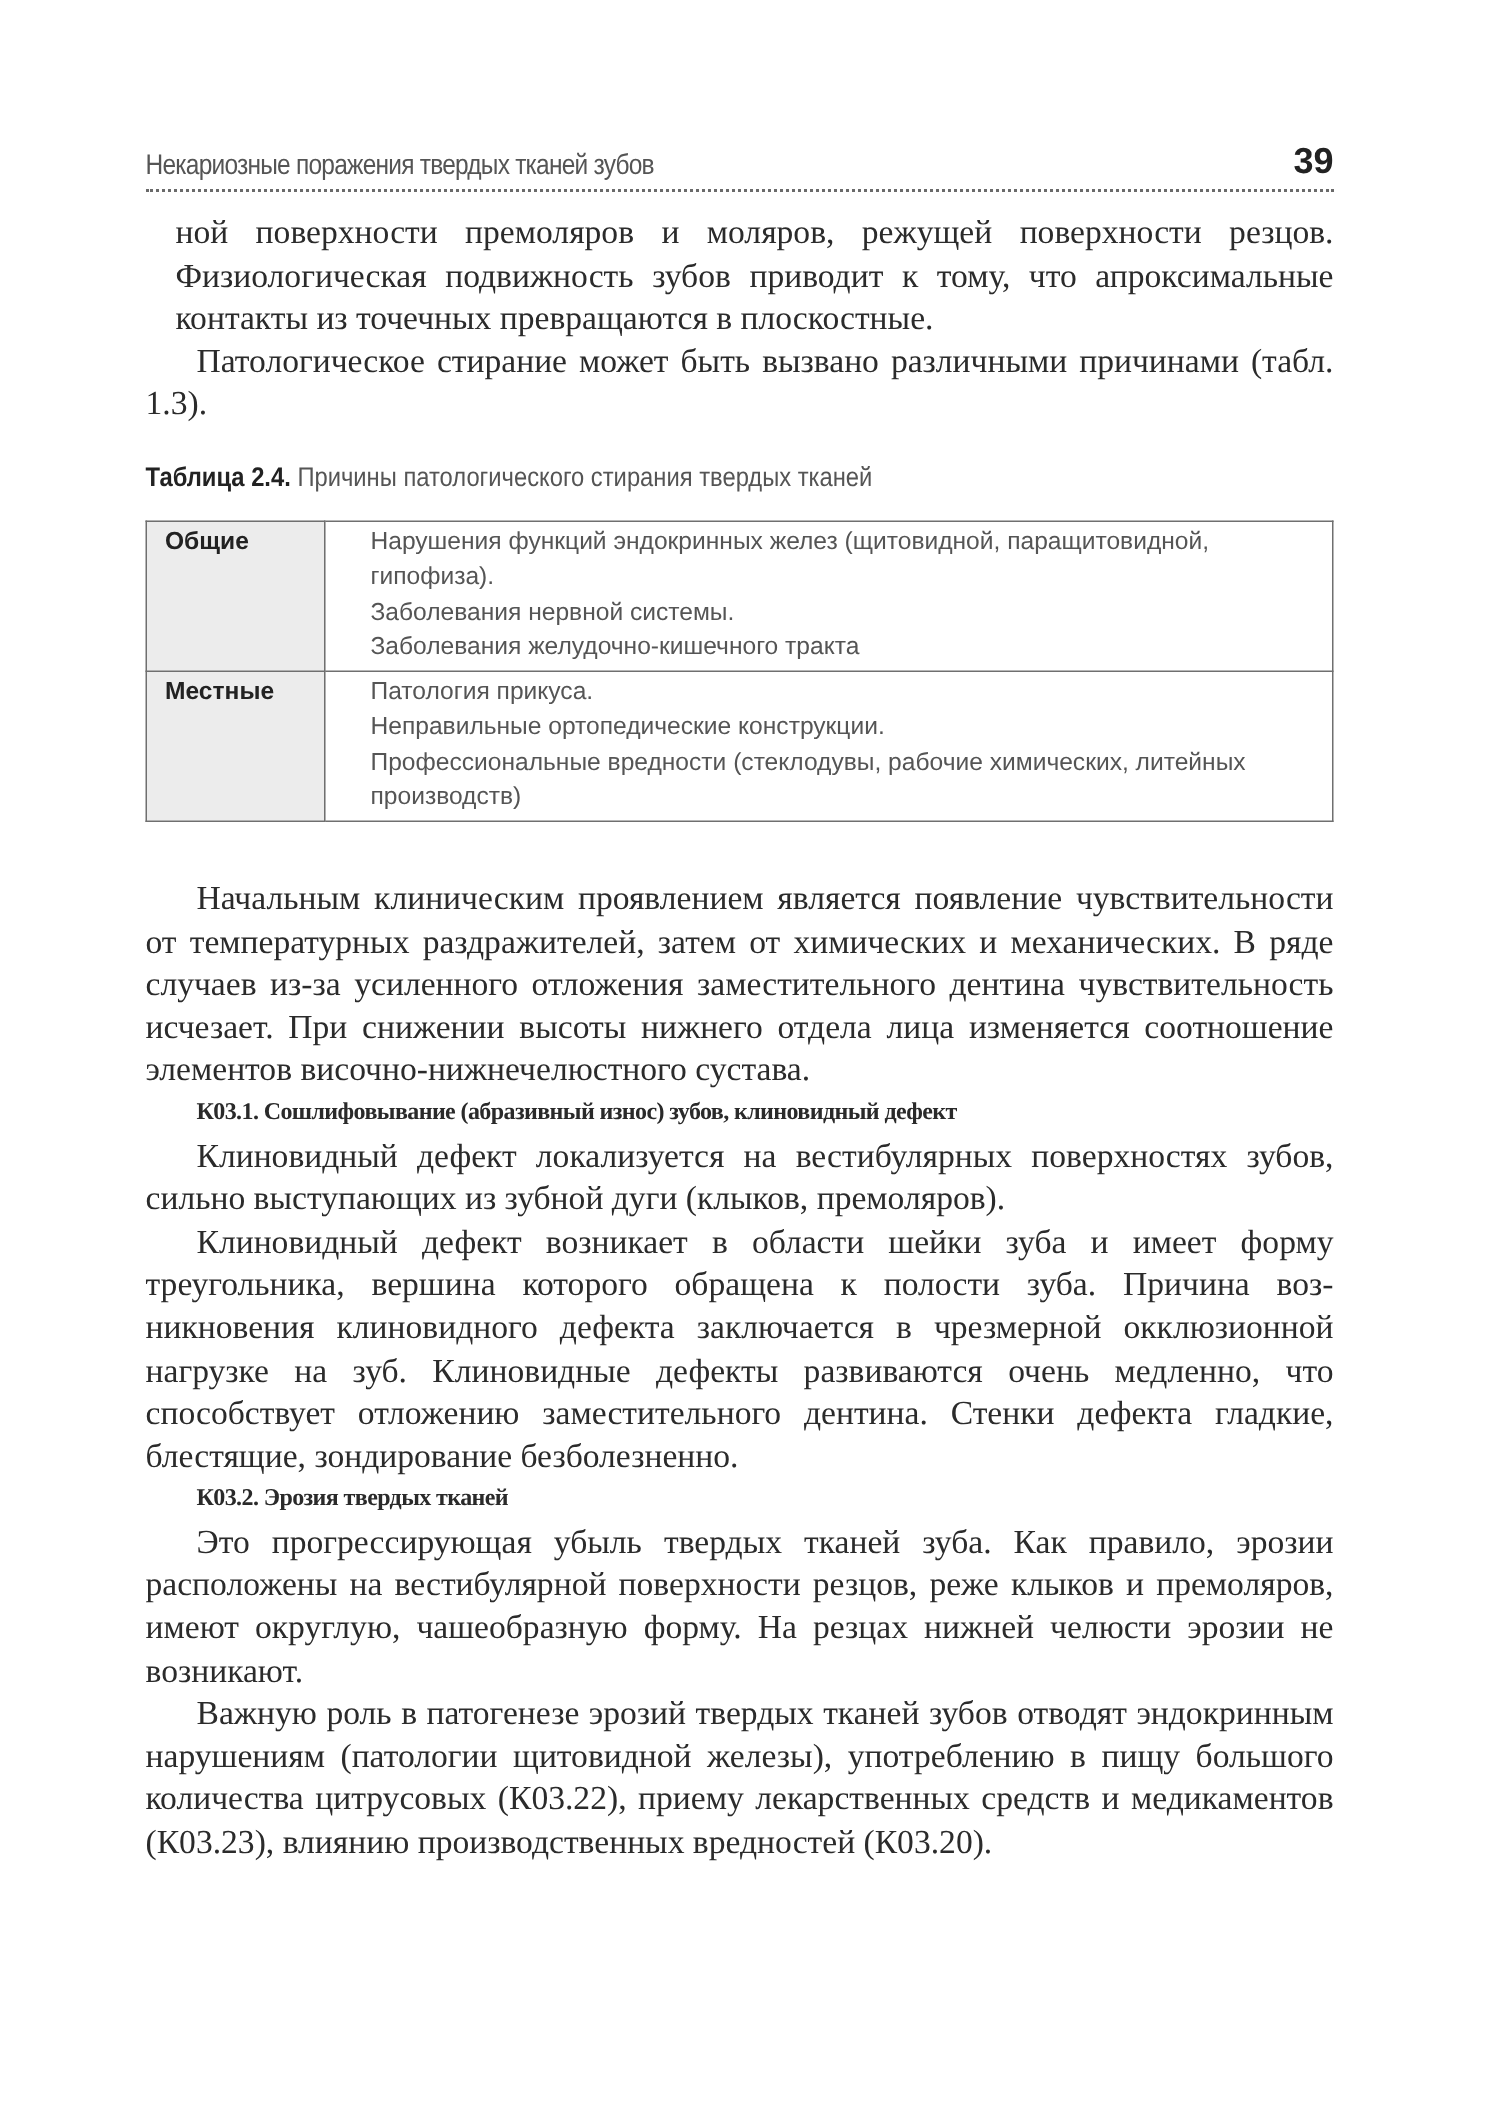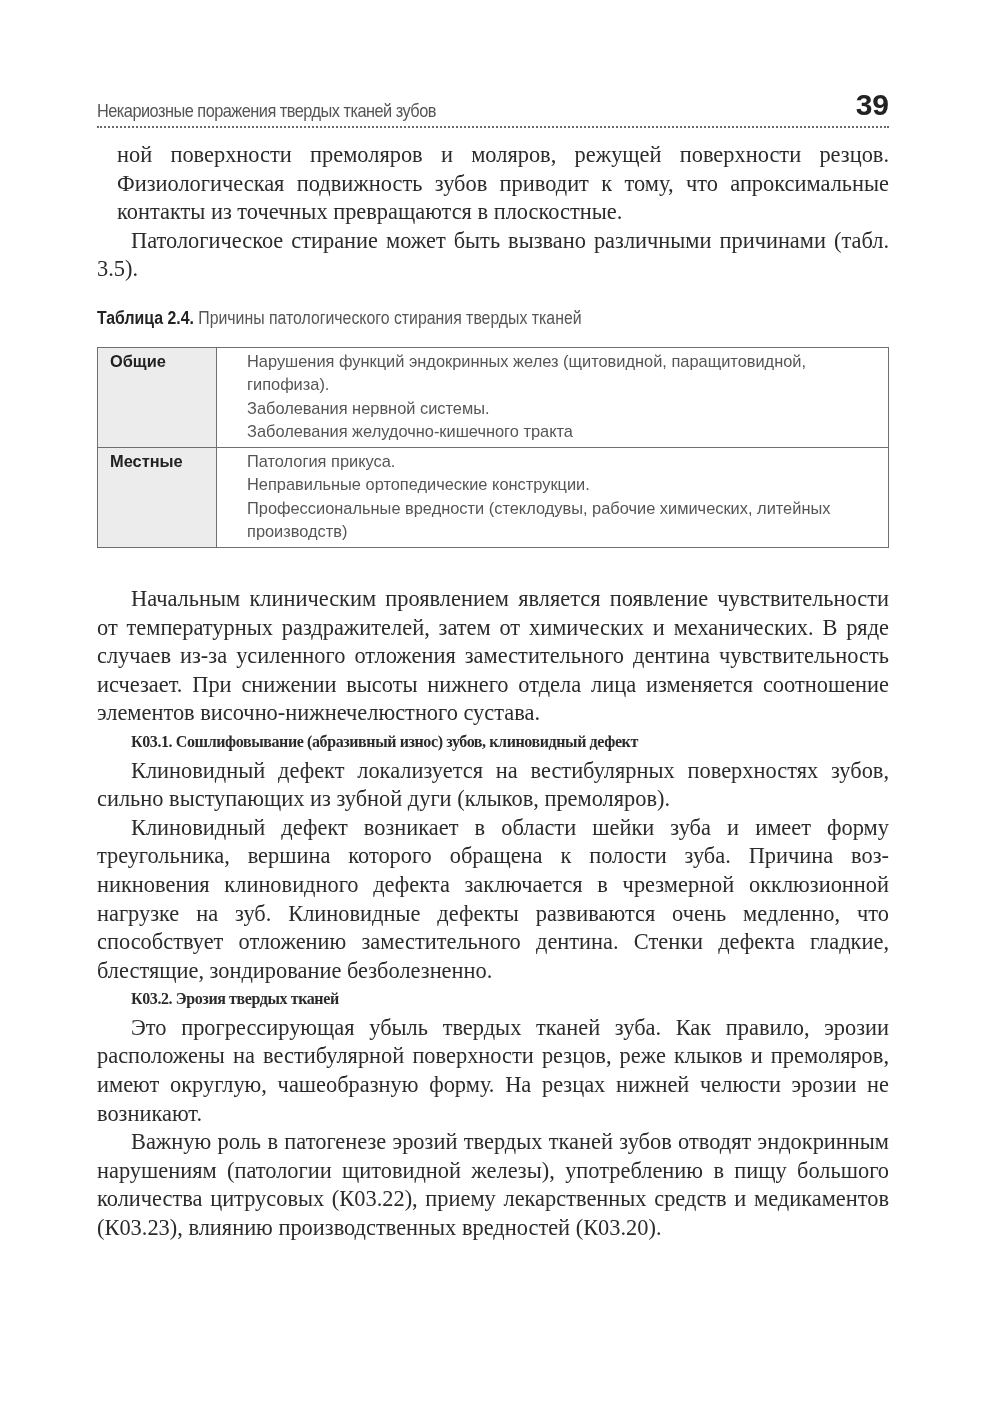--- a/index.html
+++ b/index.html
@@ -31,21 +31,21 @@
     }
     .running-title {
       font-size: 19px;
       color: #555;
       letter-spacing: -0.6px;
       transform: scaleX(0.86);
       transform-origin: left bottom;
       white-space: nowrap;
     }
     .page-number {
-      font-size: 30px;
+      font-size: 24px;
       font-weight: bold;
       color: #222;
     }
     .body-text {
       font-family: "Liberation Serif", serif;
       font-size: 22.4px;
       line-height: 28.6px;
       color: #2b2b2b;
       text-align: justify;
       margin: 0;
@@ -103,21 +103,21 @@
 <body>
 
 <div class="page">
 
   <div class="running-head">
     <span class="running-title">Некариозные поражения твердых тканей зубов</span>
     <span class="page-number">39</span>
   </div>
 
   <p class="body-text p-first">ной поверхности премоляров и моляров, режущей поверхности резцов. Физиологическая подвижность зубов приводит к тому, что апрокси­мальные контакты из точечных превращаются в плоскостные.</p>
-  <p class="body-text indent">Патологическое стирание может быть вызвано различными причи­нами (табл. 3.5).</p>
+  <p class="body-text indent">Патологическое стирание может быть вызвано различными причи­нами (табл. 1.3).</p>
 
   <div class="caption">
     <span class="cap-label">Таблица 2.4.</span><span> Причины патологического стирания твердых тканей</span>
   </div>
 
   <table class="causes">
     <tbody>
         <tr>
       <td class="cat">Общие</td>
       <td class="items">

